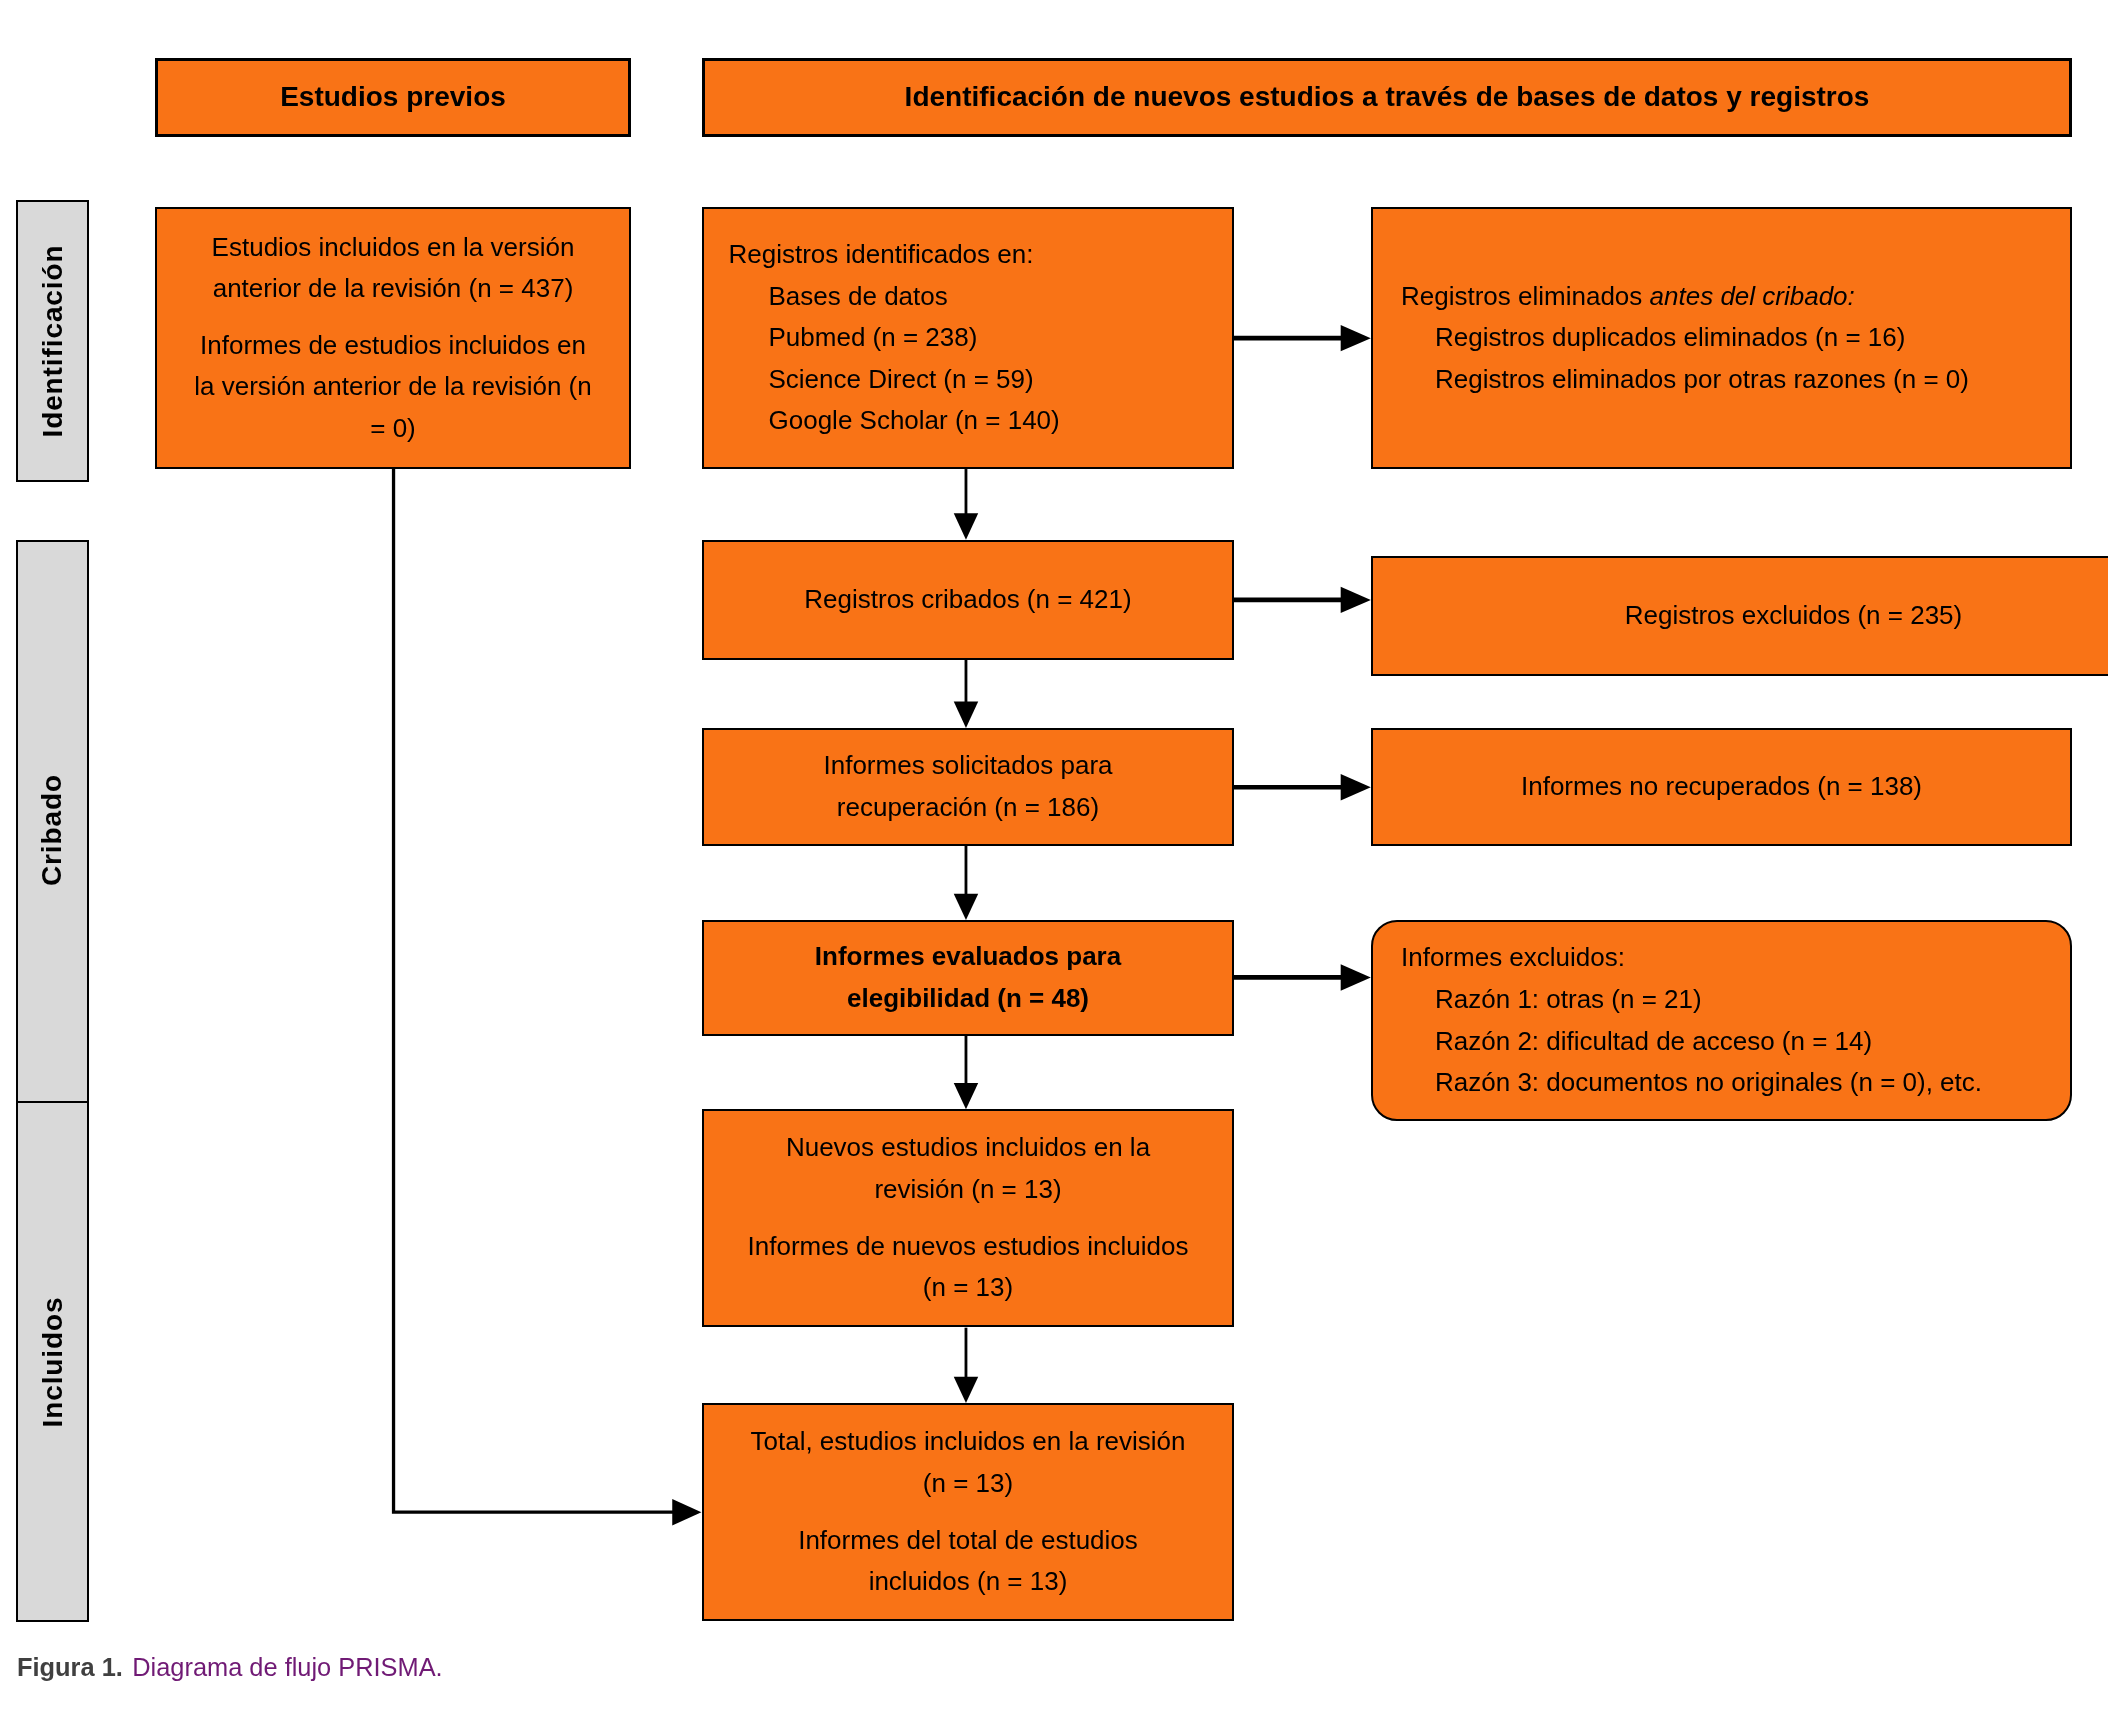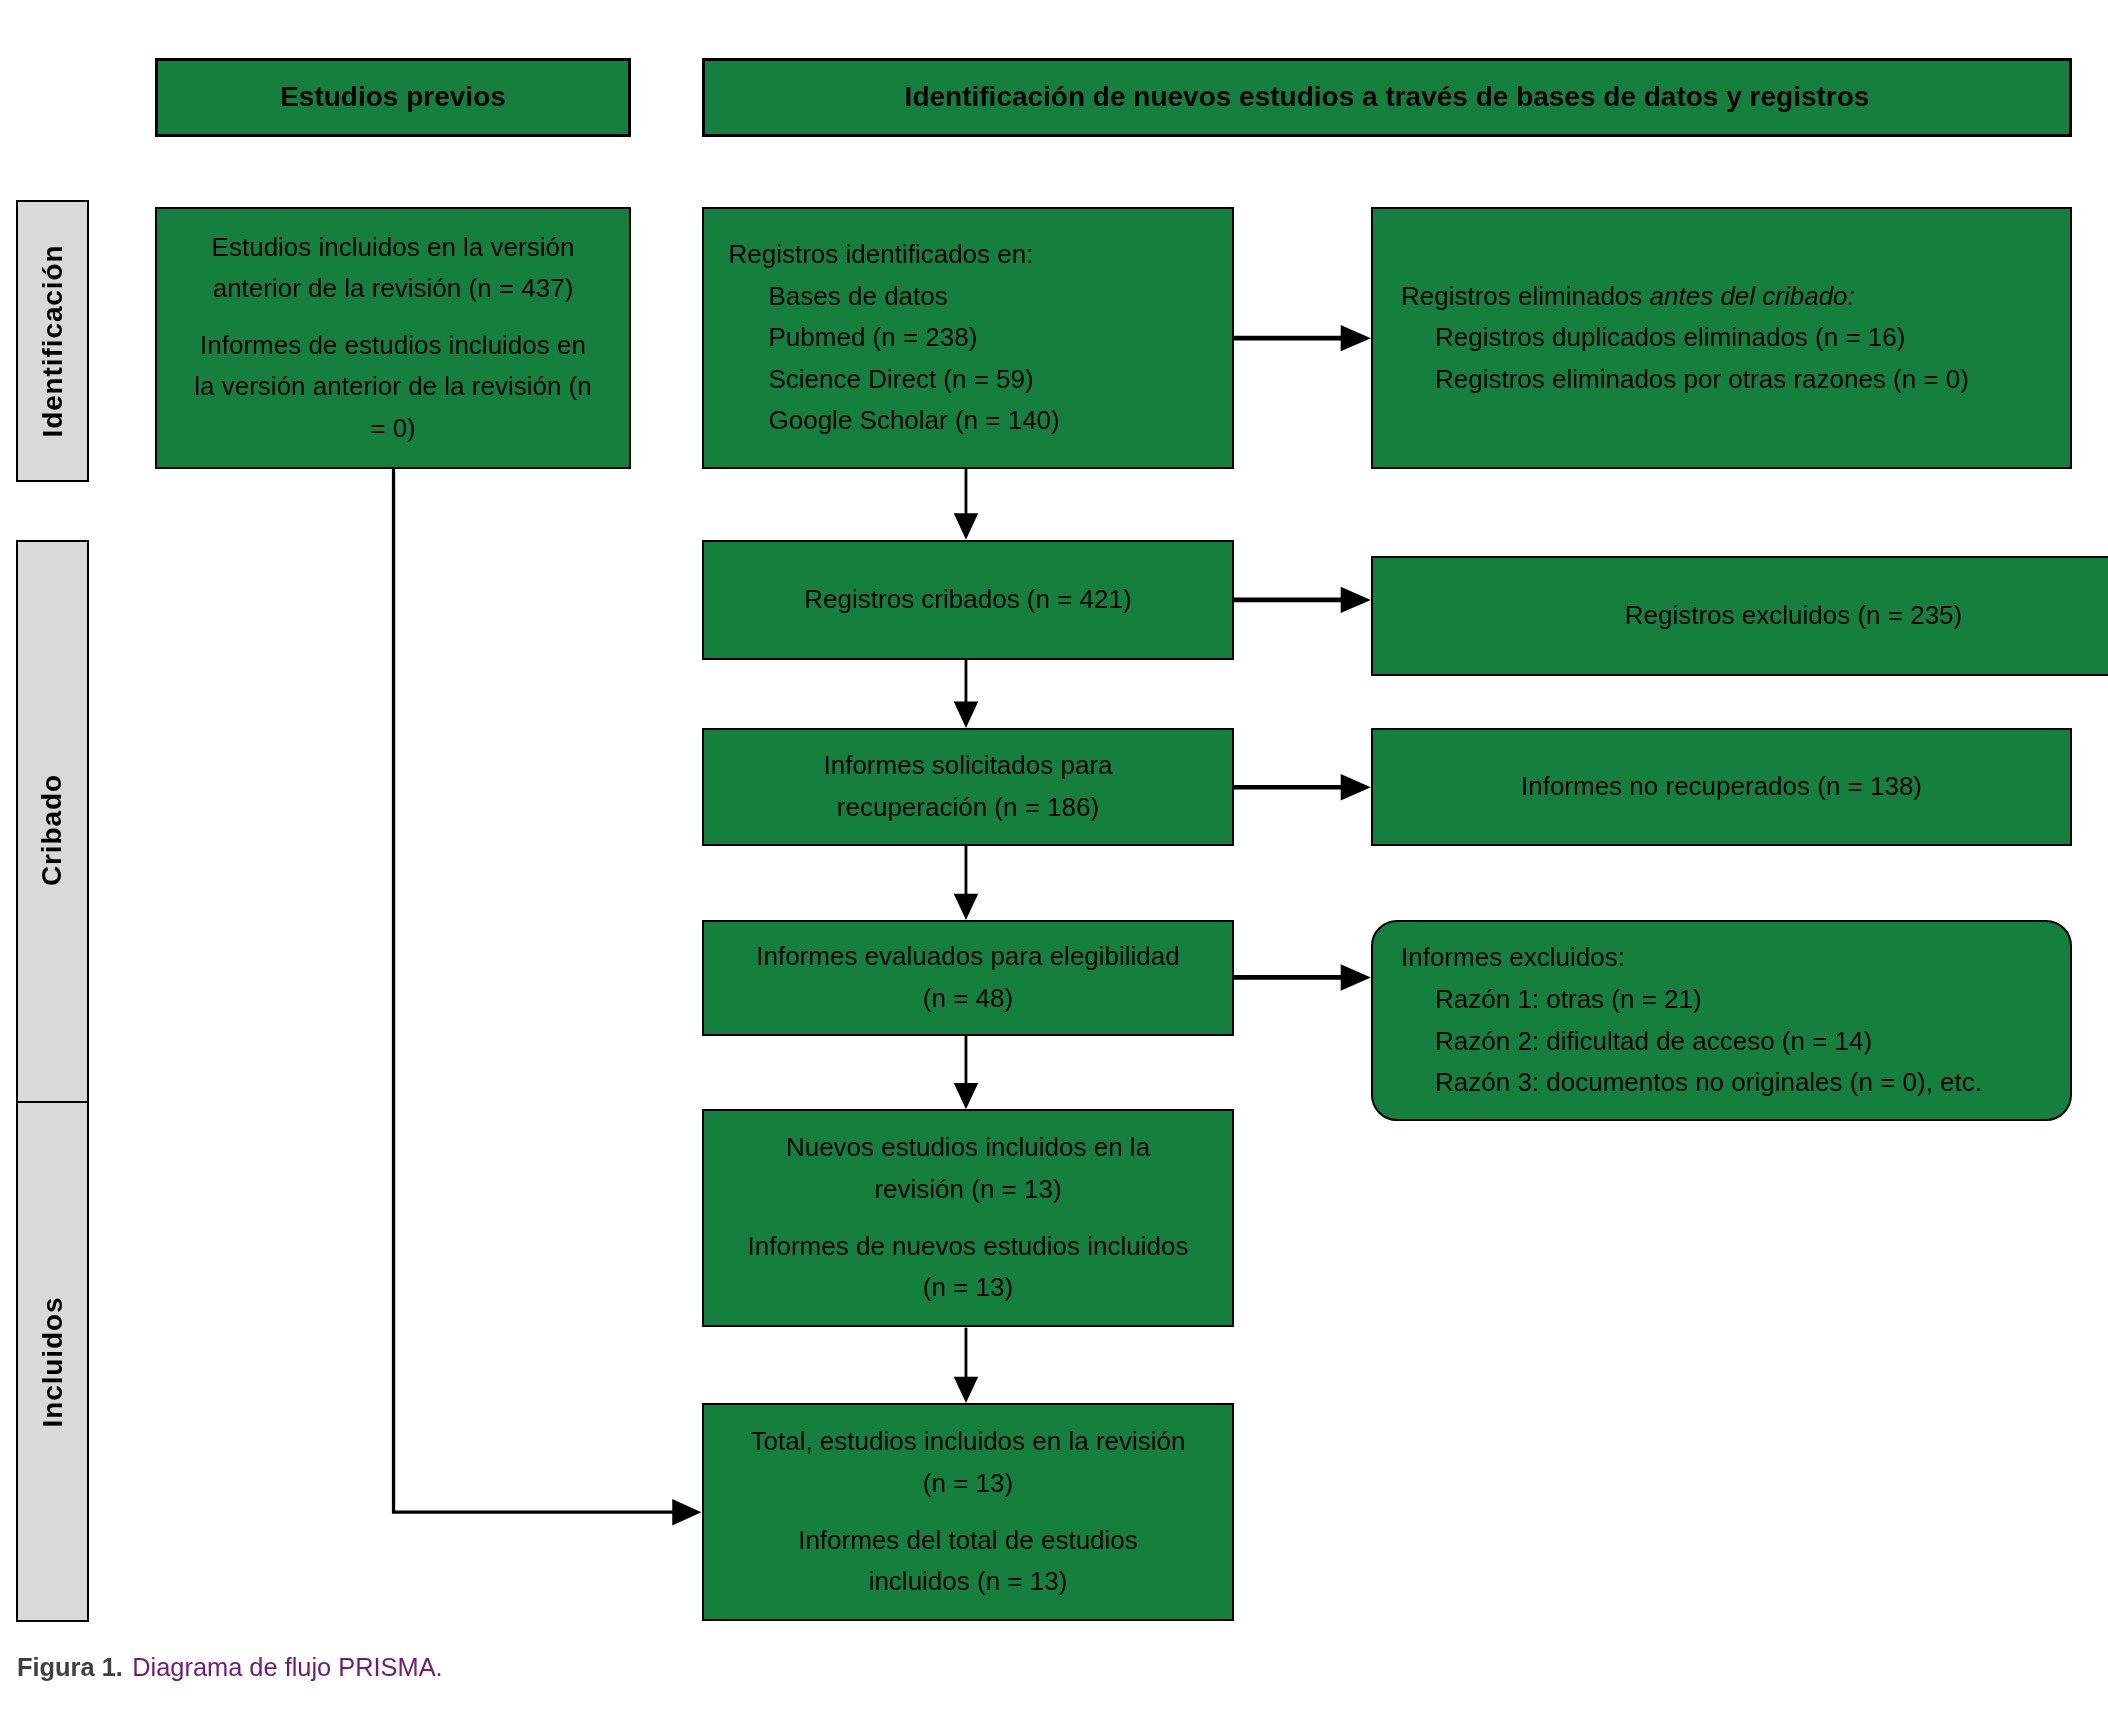--- a/index.html
+++ b/index.html
@@ -5,21 +5,21 @@
   html, body { margin: 0; padding: 0; background: #ffffff; }
   body {
     width: 2108px; height: 1728px;
     position: relative;
     font-family: "Liberation Sans", sans-serif;
     color: #000;
   }
   .box {
     position: absolute;
     border: 2.8px solid #000;
-    background: #15803d;
+    background: #f97316;
     box-sizing: border-box;
     display: flex;
     flex-direction: column;
     justify-content: center;
     align-items: center;
     text-align: center;
     font-size: 26px;
     line-height: 1.6;
   }
   .header-box {
@@ -114,21 +114,21 @@
 </div>
 
 <div class="box" style="left:702px; top:728px; width:532px; height:118px; padding:0 42px;">
   <div>Informes solicitados para recuperación (n = 186)</div>
 </div>
 
 <div class="box" style="left:1371px; top:728px; width:701px; height:118px;">
   <div>Informes no recuperados (n = 138)</div>
 </div>
 
-<div class="box" style="left:702px; top:920px; width:532px; height:116px; padding:0 42px;">
+<div class="box" style="left:702px; top:920px; width:532px; height:116px; padding:0 42px;font-weight:bold;">
   <div>Informes evaluados para elegibilidad (n = 48)</div>
 </div>
 
 <div class="box left-align" style="left:1371px; top:920px; width:701px; height:201px; padding:0 19px 0 28px;border-radius:26px;">
   <div>Informes excluidos:</div>
   <div class="indent-sm">Razón 1: otras (n = 21)</div>
   <div class="indent-sm">Razón 2: dificultad de acceso (n = 14)</div>
   <div class="indent-sm">Razón 3: documentos no originales (n = 0), etc.</div>
 </div>
 

